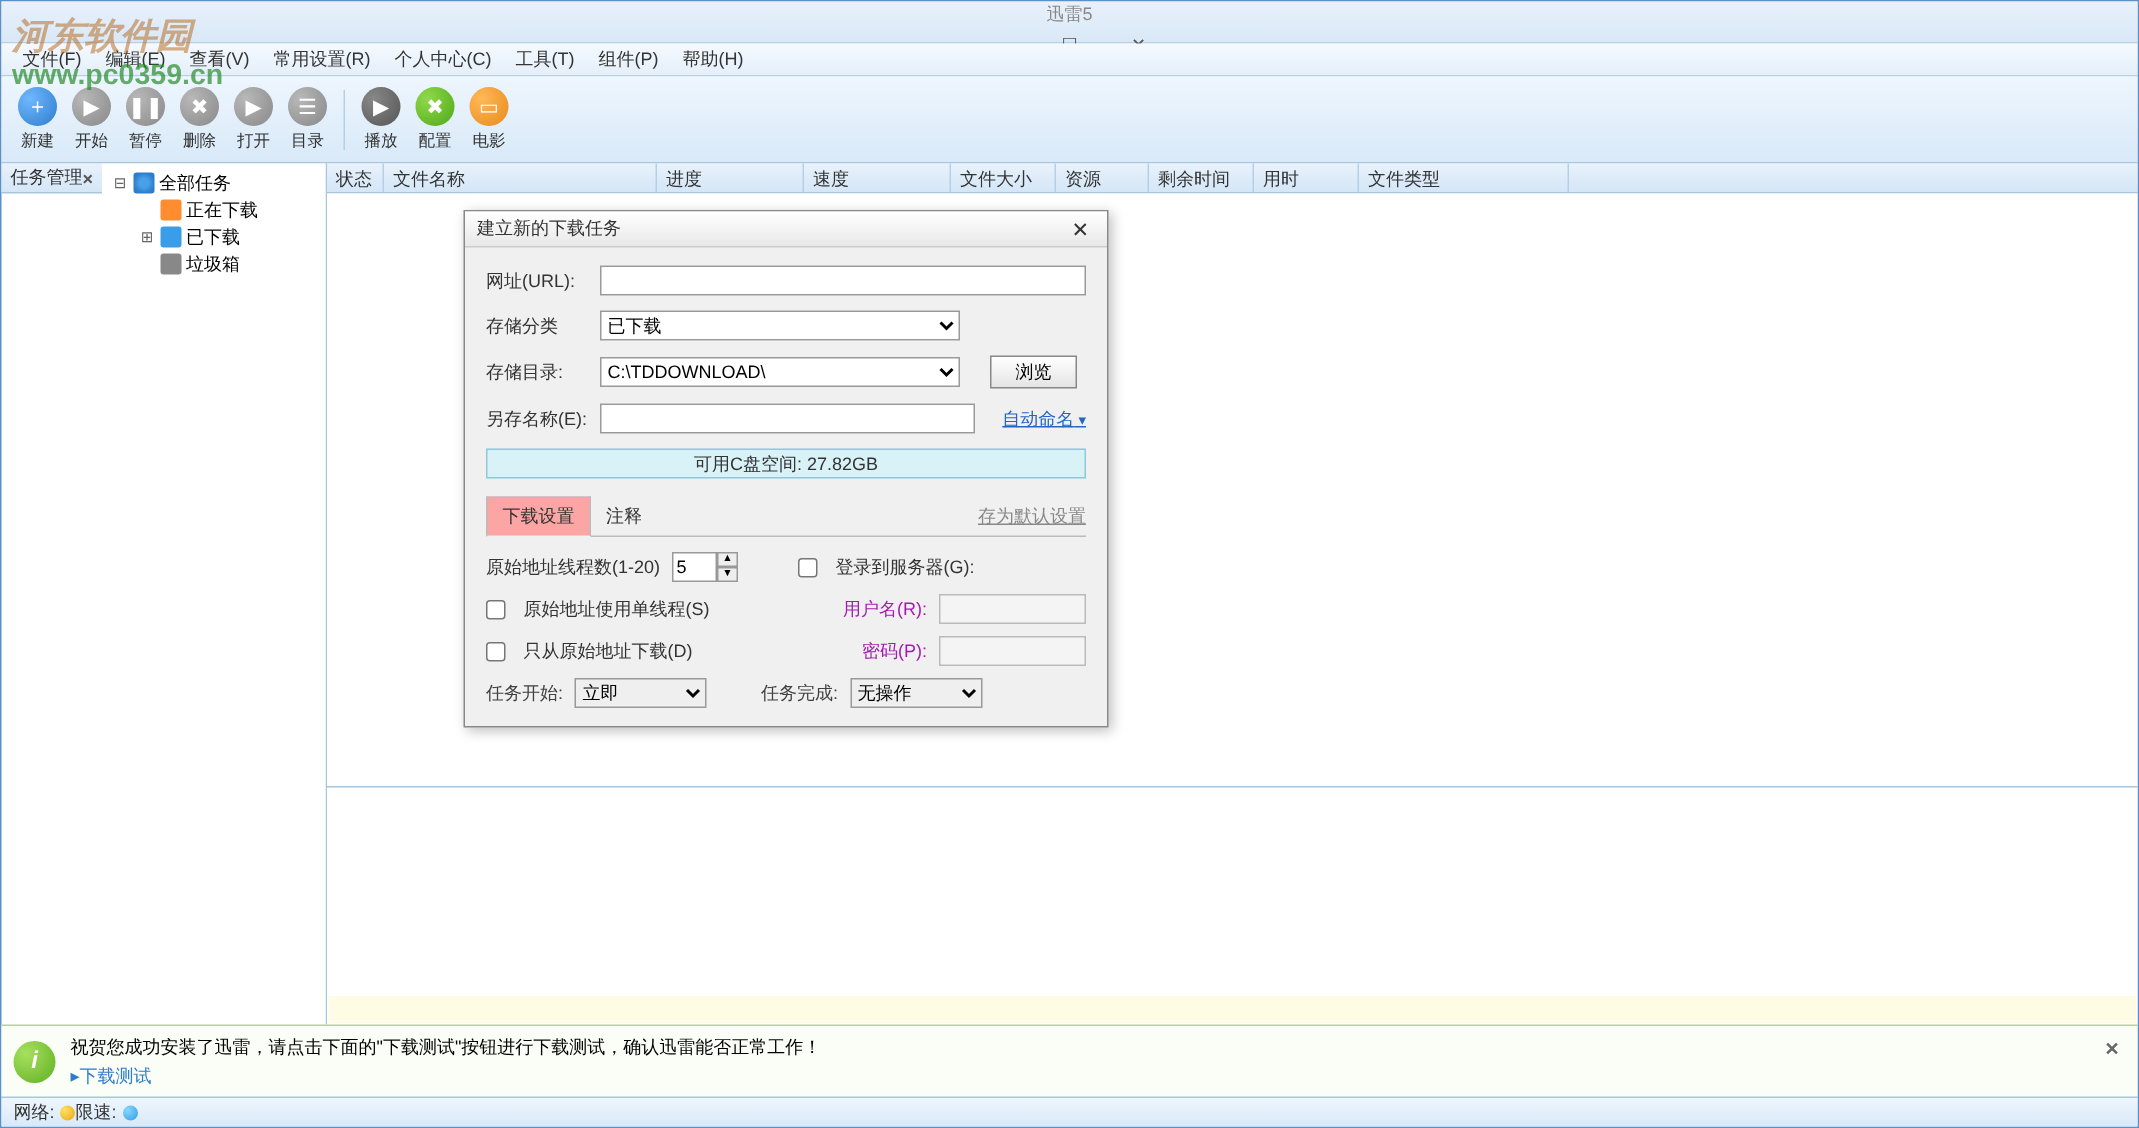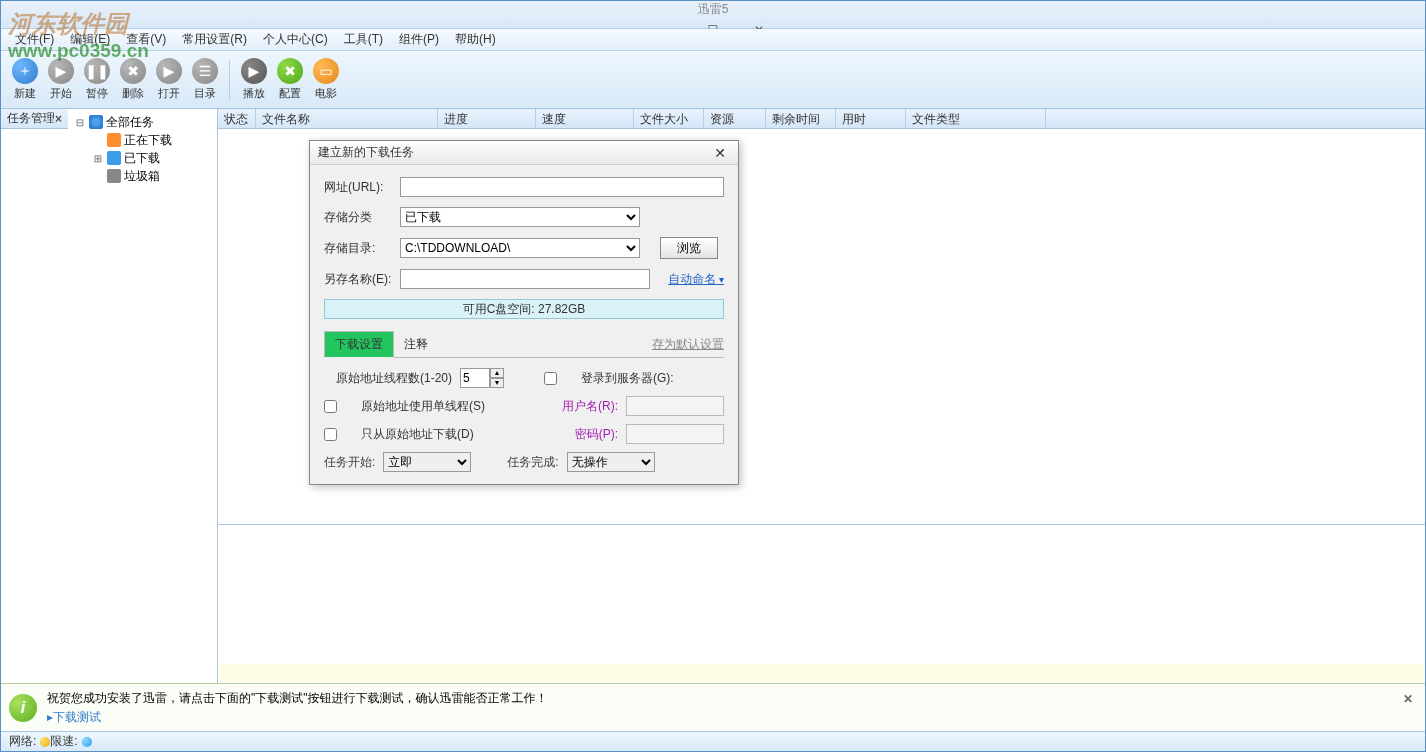--- a/index.html
+++ b/index.html
@@ -95,27 +95,27 @@
 .name-row input { width: 240px; }
 .name-row .auto { margin-left: 18px; color: #2565c5; text-decoration: underline; cursor: pointer; }
 .name-row .auto::after { content: " ▾"; font-size: 10px; }
 .space-bar { margin: 8px 0 12px; height: 20px; border: 1px solid #8fc8d8; background: #d8f2f8; text-align: center; line-height: 18px; color: #333; }
 .btn-row { display: flex; align-items: center; gap: 10px; margin-bottom: 10px; }
 .btn { height: 24px; padding: 0 12px; border: 1px solid #888; background: linear-gradient(#fff, #e4e4e4); cursor: pointer; font-size: 12px; }
 .btn-row .spacer { flex: 1; }
 
 .tabs { display: flex; align-items: center; border-bottom: 1px solid #bbb; margin-bottom: 10px; }
 .tab { padding: 4px 10px; cursor: pointer; color: #333; }
-.tab.active { border: 1px solid #bbb; border-bottom: 1px solid #f0f0f0; margin-bottom: -1px; background: #22c55e; }
+.tab.active { border: 1px solid #bbb; border-bottom: 1px solid #f0f0f0; margin-bottom: -1px; background: #fca5a5; }
 .tabs .save-default { margin-left: auto; color: #888; text-decoration: underline; cursor: pointer; }
 
 .opts { }
 .opt-row { display: flex; align-items: center; margin-bottom: 8px; gap: 8px; }
 .opt-row .chk { margin-right: 4px; }
-.opt-row .olbl { color: #333; margin-left: 12px; }
+.opt-row .olbl { color: #333; }
 .opt-row .olbl.disabled { color: #a21caf; }
 .spin { display: inline-flex; }
 .spin input { width: 30px; height: 20px; border: 1px solid #999; text-align: left; padding: 0 2px; }
 .spin .sp-btns { display: flex; flex-direction: column; }
 .spin .sp-btns span { width: 14px; height: 10px; border: 1px solid #999; background: #eee; font-size: 7px; text-align: center; line-height: 8px; cursor: pointer; }
 .opt-row input.tf { width: 98px; height: 20px; border: 1px solid #bbb; background: #f4f4f4; }
 .task-row { display: flex; align-items: center; gap: 8px; }
 .task-row .tl { color: #404040; }
 .task-row select { width: 88px; height: 20px; border: 1px solid #999; }
 

